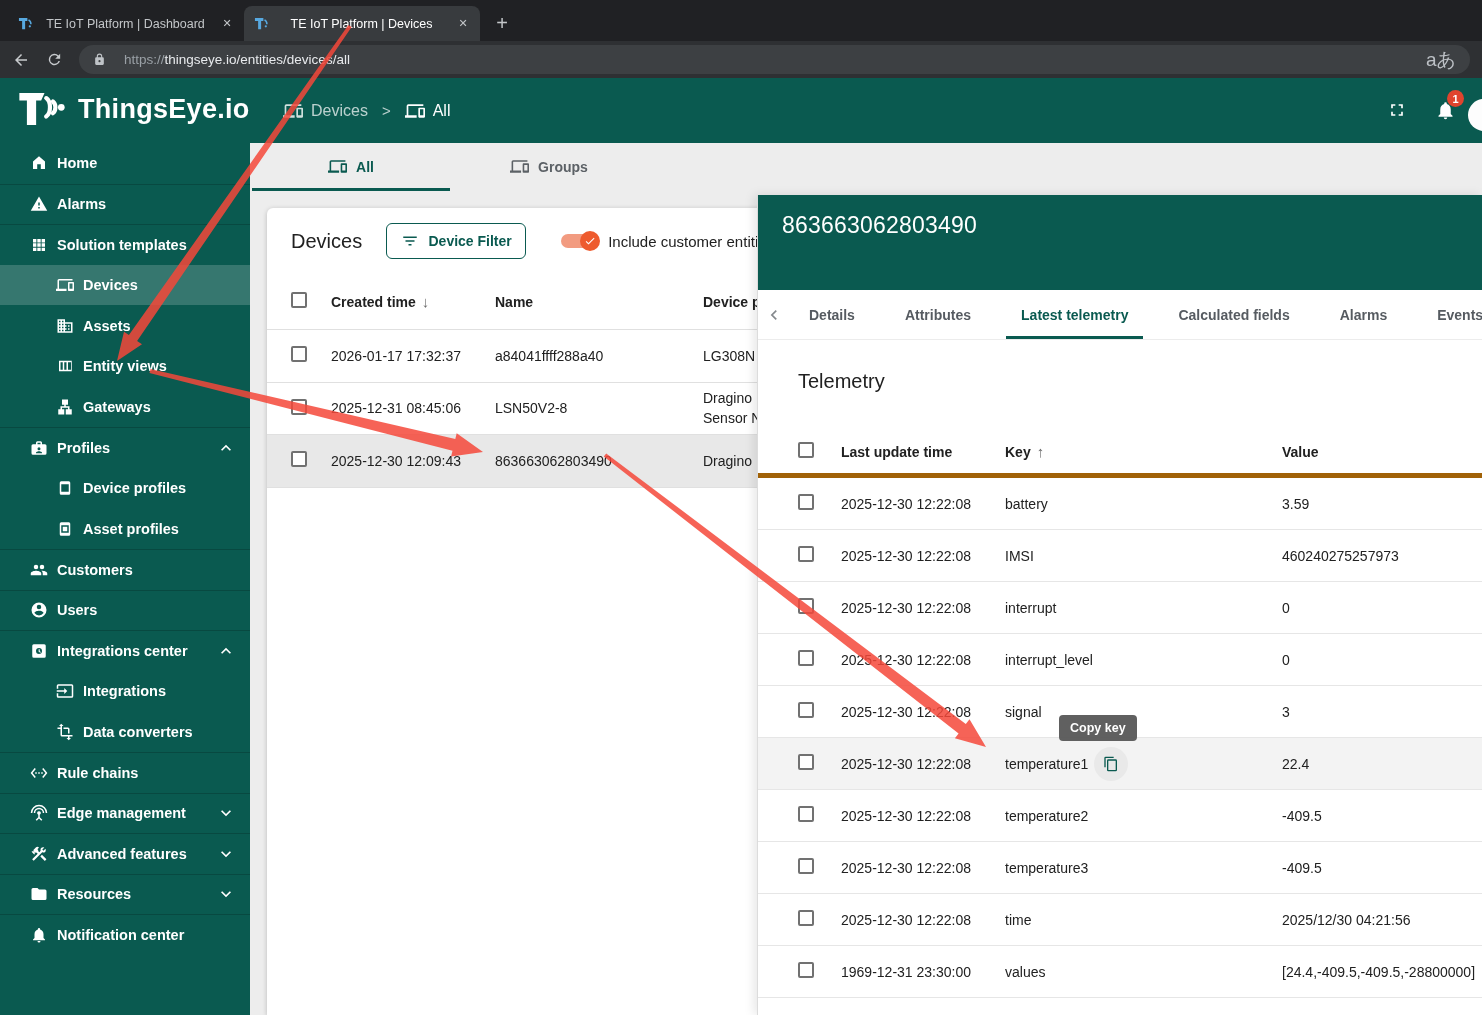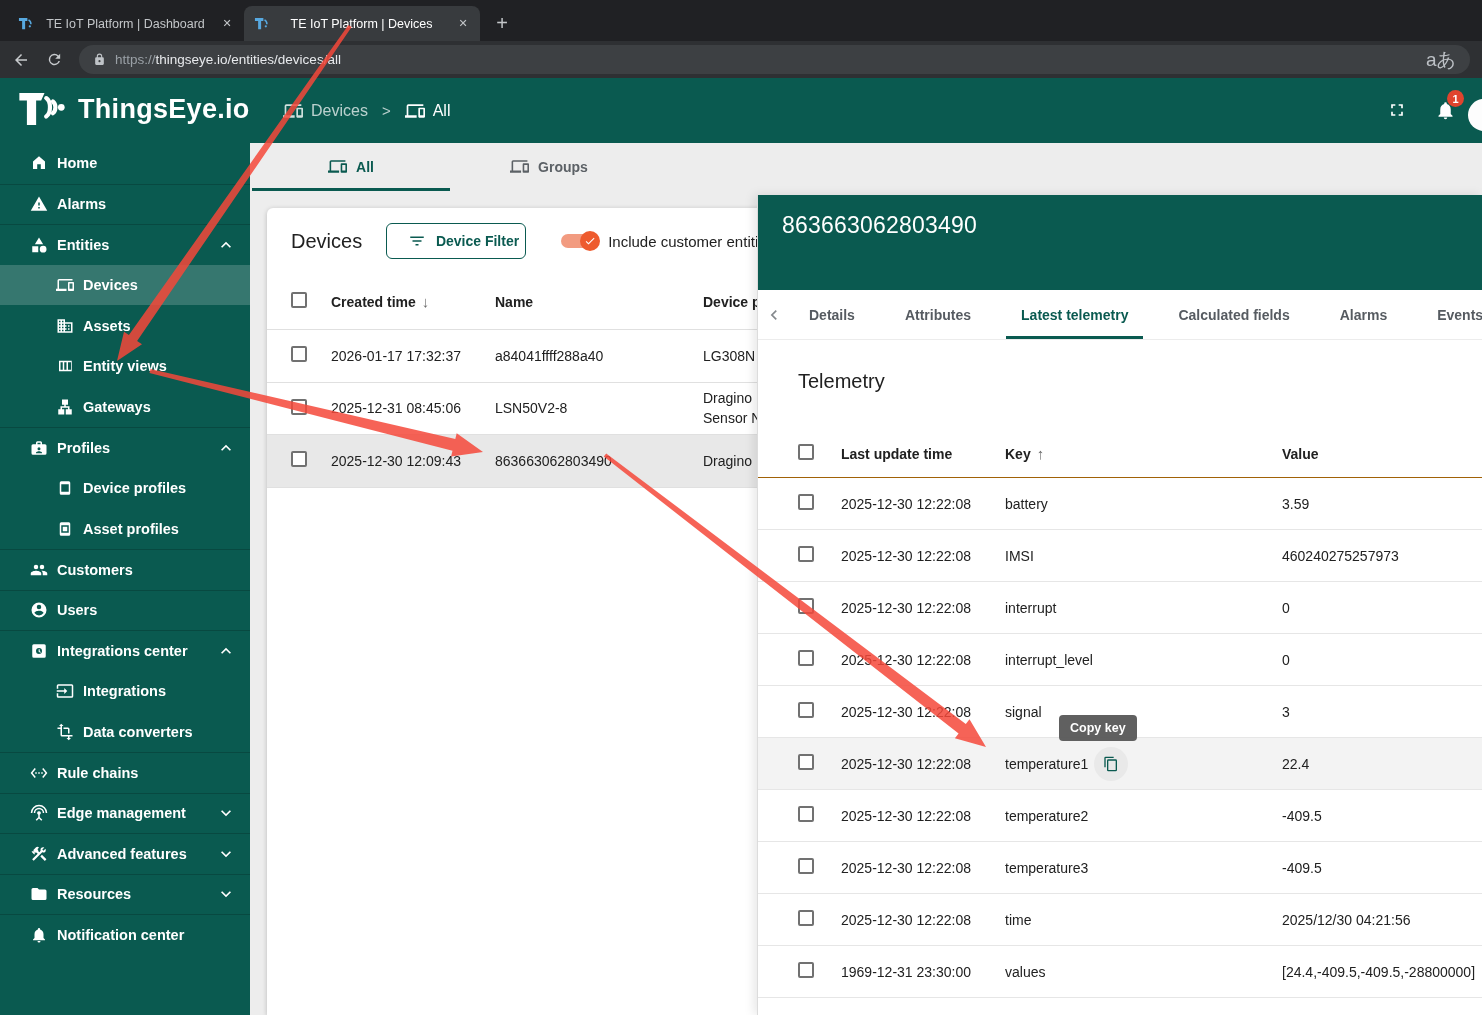--- a/index.html
+++ b/index.html
@@ -19,21 +19,21 @@
   .btab .btab-title { flex:1; white-space:nowrap; overflow:hidden; }
   .btab.inactive { color:#c3c6c9; }
   .btab.inactive::after { content:""; position:absolute; right:-2px; top:9px; height:18px; width:1px; background:#4a4d51; }
   .btab.active { background:#383b3e; color:#fff; }
   .btab-close { width:18px; height:18px; display:flex; align-items:center; justify-content:center;
                 font-size:11px; color:#c3c6c9; border-radius:50%; }
   .newtab { width:28px; height:28px; margin:0 0 4px 8px; color:#c3c6c9; font-size:20px; display:flex; align-items:center; justify-content:center; }
   .toolbar { height:37px; background:#2e3033; display:flex; align-items:center; padding:0 12px; gap:16px; }
   .nav-ic { color:#c7cacd; display:flex; align-items:center; }
   .urlpill { flex:1; height:29px; background:#3d4043; border-radius:15px; display:flex; align-items:center;
-             padding:0 14px; gap:9px; color:#e8eaed; font-size:13.5px; }
+             padding:0 14px; gap:18px; color:#e8eaed; font-size:13.5px; }
   .url-scheme { color:#9aa0a6; }
   .url-rest { color:#e8eaed; }
   .translate-glyph { margin-left:auto; color:#bdc1c6; font-size:19px; }
 
   
   .appbar { position:absolute; top:78px; left:0; width:100%; height:65px; background:#0a5a50; color:#fff; z-index:2; }
   .logo-wrap { position:absolute; left:16px; top:10px; display:flex; align-items:center; gap:10px; }
   .logo-text { font-size:27px; font-weight:700; letter-spacing:.3px; }
   .crumbs { position:absolute; left:283px; top:0; height:65px; display:flex; align-items:center; gap:14px; }
   .crumb { display:flex; align-items:center; gap:8px; font-size:16px; font-weight:500; }
@@ -61,21 +61,21 @@
           font-size:14px; font-weight:600; color:#5c6166; position:relative; cursor:pointer; }
   .mtab.active { color:#0a5a50; }
   .mtab.active::after { content:""; position:absolute; left:0; right:0; bottom:0; height:3px; background:#0a5a50; }
 
   
   .card { position:absolute; left:267px; top:208px; right:0; bottom:0; background:#fff;
           border-radius:6px 6px 0 0; box-shadow:0 1px 5px rgba(0,0,0,.22); z-index:1; }
   .card-head { height:66px; display:flex; align-items:center; padding:0 24px; }
   .card-title { font-size:20px; color:#212121; }
   .btn-filter { margin-left:24px; height:36px; width:140px; border:1px solid #0a5a50; border-radius:6px; background:#fff;
-                color:#0a5a50; font-weight:700; font-size:14px; display:flex; align-items:center; justify-content:flex-end;
+                color:#0a5a50; font-weight:700; font-size:14px; display:flex; align-items:center; justify-content:center;
                 gap:10px; cursor:pointer; font-family:inherit; }
   .toggle-wrap { margin-left:35px; display:flex; align-items:center; gap:11px; }
   .toggle { width:36px; height:14px; border-radius:7px; background:#f29b80; position:relative; cursor:pointer; }
   .toggle-knob { position:absolute; right:-3px; top:-3px; width:20px; height:20px; border-radius:50%; background:#ee5b2e;
                  display:flex; align-items:center; justify-content:center; }
   .toggle-label { font-size:15px; color:#212121; white-space:nowrap; }
 
   .thead { display:flex; align-items:center; height:56px; padding-left:24px; border-bottom:1px solid #e0e0e0;
            font-size:14px; font-weight:700; color:#212121; }
   .sort-glyph { color:#6f6f6f; font-size:15px; margin-left:6px; font-weight:400; }
@@ -93,21 +93,21 @@
   .drawer-title { font-size:23px; font-weight:500; letter-spacing:.2px; }
   .drawer-sub { font-size:14.5px; margin-top:9px; color:rgba(255,255,255,.88); }
   .drawer-tabs { height:50px; display:flex; align-items:center; border-bottom:1px solid #ececec; padding-left:6px; }
   .dtab-back { width:34px; display:flex; justify-content:center; }
   .dtab { padding:0 25px; height:100%; display:flex; align-items:center; font-size:14px; font-weight:600;
           color:#565b61; position:relative; cursor:pointer; white-space:nowrap; }
   .dtab.active { color:#0a5a50; }
   .dtab.active::after { content:""; position:absolute; left:10px; right:10px; bottom:0; height:3px; background:#0a5a50; }
 
   .tele-title { padding:30px 0 0 40px; height:90px; font-size:20px; color:#212121; }
-  .tele-thead { display:flex; align-items:center; height:48px; padding-left:40px; border-bottom:1px solid #a16207;
+  .tele-thead { display:flex; align-items:center; height:48px; padding-left:40px; border-bottom:5px solid #a16207;
                 font-size:14px; font-weight:700; color:#212121; }
   .t-cb { width:43px; } .t-time { width:164px; } .t-key { width:277px; display:flex; align-items:center; } .t-val { flex:1; }
   .trow { display:flex; align-items:center; height:52px; padding-left:40px; border-bottom:1px solid #e6e6e6;
           font-size:14px; color:#212121; }
   .trow.hovered { background:#f3f3f3; }
   .copy-wrap { width:34px; height:34px; margin-left:6px; border-radius:50%; background:#e9e9e9;
                display:flex; align-items:center; justify-content:center; border:none; cursor:pointer; }
 
   .tooltip { position:absolute; left:1059px; top:715px; background:rgba(90,90,90,.96); color:#fff;
              font-size:12.5px; font-weight:600; padding:6px 11px; border-radius:4px; z-index:9; }
@@ -207,28 +207,23 @@
       <span class="side-label">Home</span>
     </div>
     <div class="side-item lvl1 sep">
       <svg width="18" height="18" viewBox="0 0 24 24">
         <path fill-rule="evenodd" d="M1 21 12 2l11 19H1zm10-3h2v-2h-2v2zm0-4h2v-4h-2v4z" fill="#ffffff"></path>
       </svg>
       <span class="side-label">Alarms</span>
     </div>
     <div class="side-item lvl1 sep">
       <svg width="18" height="18" viewBox="0 0 24 24">
-        <path fill-rule="evenodd" d="M12 2 6.5 11h11zM17.5 13a4.5 4.5 0 1 0 .01 9.01A4.5 4.5 0 0 0 17.5 13zM3 21.5h8v-8H3z" fill="#ffffff"></path>
-      </svg>
-      <span class="side-label">Entities</span>
-      <span class="side-chev">
-        <svg width="20" height="20" viewBox="0 0 24 24">
-          <path fill-rule="evenodd" d="M7.41 15.41 12 10.83l4.59 4.58L18 14l-6-6-6 6z" fill="#ffffff"></path>
-        </svg>
-      </span>
+        <path fill-rule="evenodd" d="M4 4h4.5v4.5H4zm5.75 0h4.5v4.5h-4.5zM15.5 4H20v4.5h-4.5zM4 9.75h4.5v4.5H4zm5.75 0h4.5v4.5h-4.5zm5.75 0H20v4.5h-4.5zM4 15.5h4.5V20H4zm5.75 0h4.5V20h-4.5zm5.75 0H20V20h-4.5z" fill="#ffffff"></path>
+      </svg>
+      <span class="side-label">Solution templates</span>
     </div>
     <div class="side-item lvl2 active">
       <svg width="18" height="18" viewBox="0 0 24 24">
         <path fill-rule="evenodd" d="M4 6h18V4H4a2 2 0 0 0-2 2v11H0v3h14v-3H4zm19 2h-6a1 1 0 0 0-1 1v10a1 1 0 0 0 1 1h6a1 1 0 0 0 1-1V9a1 1 0 0 0-1-1zm-1 9h-4v-7h4z" fill="#ffffff"></path>
       </svg>
       <span class="side-label">Devices</span>
     </div>
     <div class="side-item lvl2">
       <svg width="18" height="18" viewBox="0 0 24 24">
         <path fill-rule="evenodd" d="M12 7V3H2v18h20V7zM6 19H4v-2h2zm0-4H4v-2h2zm0-4H4V9h2zm0-4H4V5h2zm4 12H8v-2h2zm0-4H8v-2h2zm0-4H8V9h2zm0-4H8V5h2zm10 12h-8v-2h2v-2h-2v-2h2v-2h-2V9h8zm-2-8h-2v2h2zm0 4h-2v2h2z" fill="#ffffff"></path>

